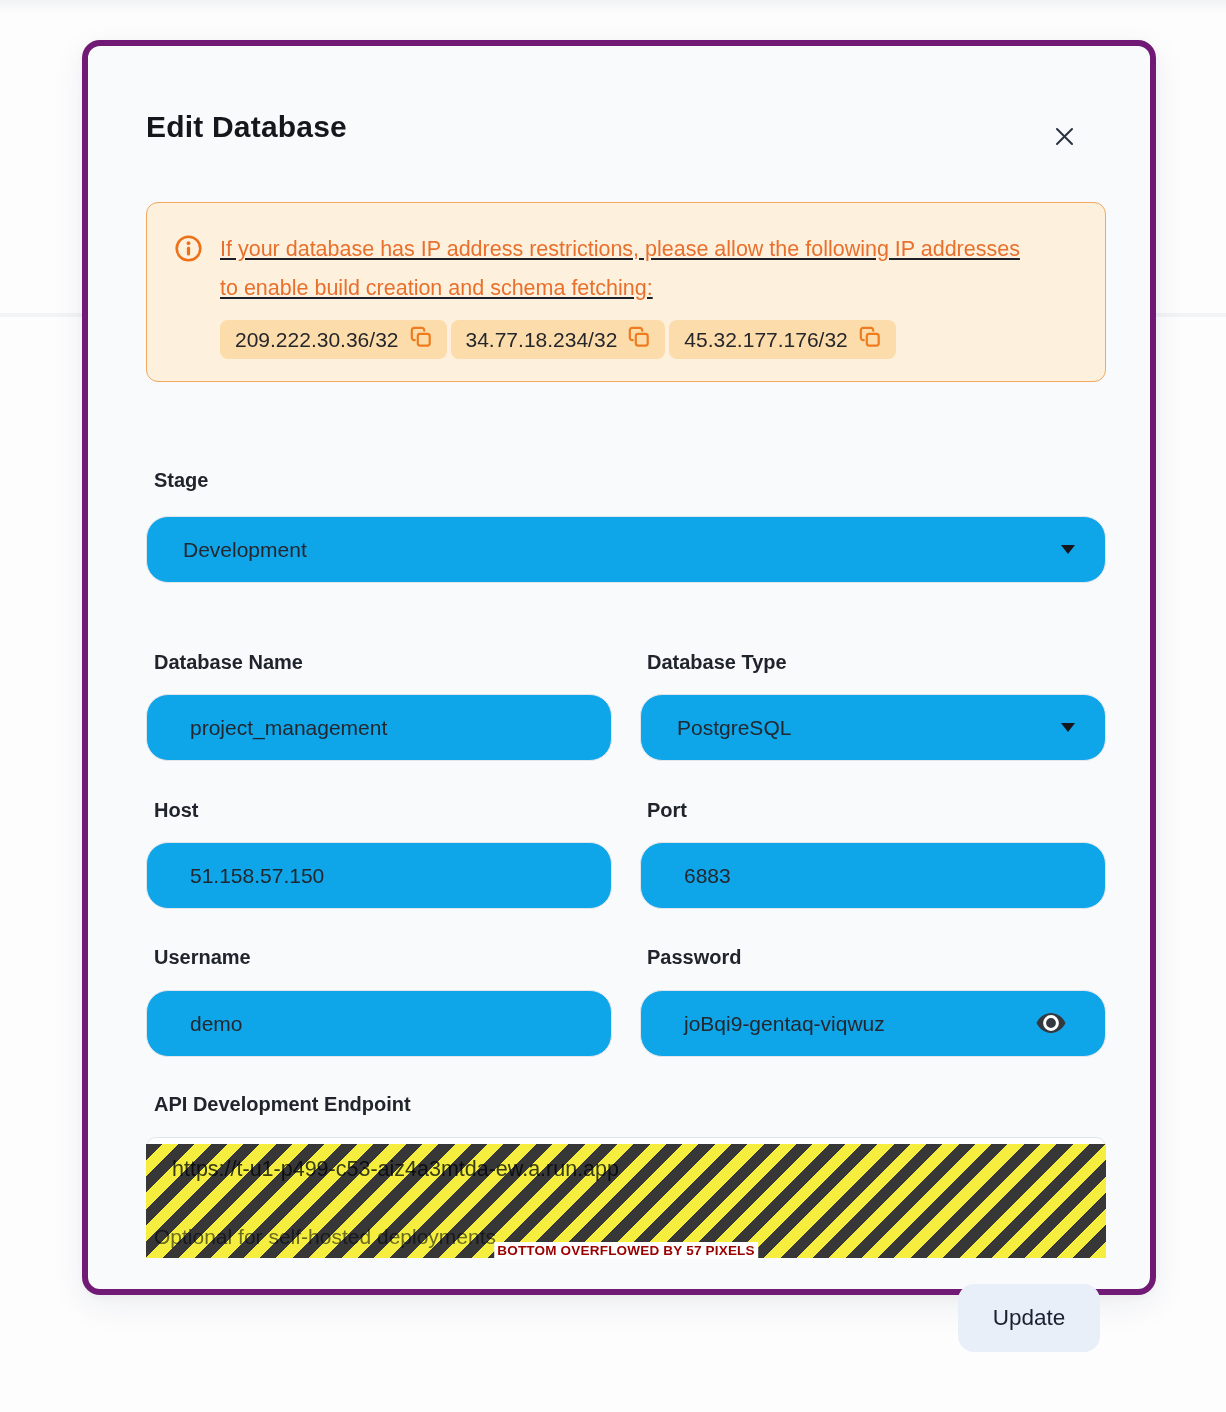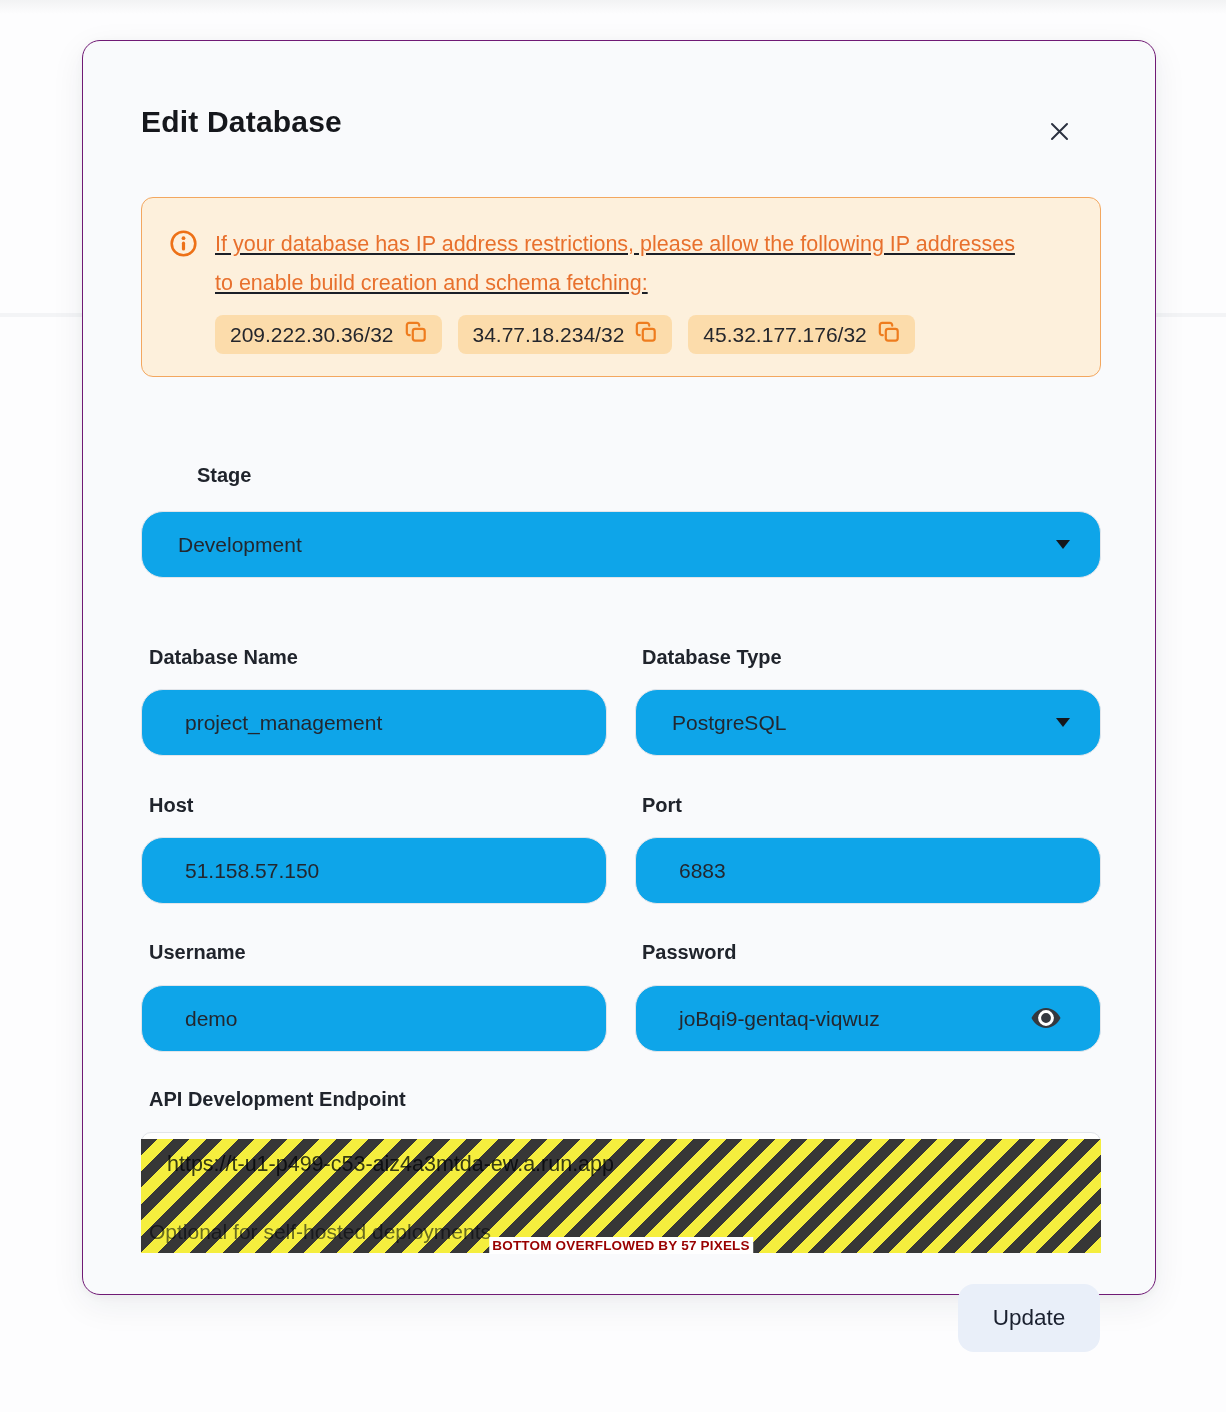--- a/index.html
+++ b/index.html
@@ -12,21 +12,21 @@
     overflow:hidden;
   }
   .bg-divider {
     position:absolute; left:0; top:313px; width:100%; height:4px;
     background:#f3f4f6;
   }
   
   .modal {
     position:absolute; left:82px; top:40px; width:1074px; height:1255px;
     background:#f9fafc;
-    border:1px solid #701a75;
+    border:6px solid #701a75;
     border-radius:18px;
     box-shadow:0 10px 34px rgba(30,40,60,.07), 0 2px 8px rgba(30,40,60,.04);
   }
   .modal-title {
     position:absolute; left:58px; top:64px;
     font-size:30px; font-weight:700; color:#15171c; letter-spacing:.2px;
   }
   .close-btn {
     position:absolute; left:956px; top:72px; width:40px; height:40px;
     display:flex; align-items:center; justify-content:center;
@@ -35,21 +35,21 @@
   
   .warning {
     position:absolute; left:58px; top:156px; width:960px; height:180px;
     background:#fdf0dc; border:1px solid #f3a75f; border-radius:12px;
     padding:27px 28px 20px 28px;
   }
   .warning-row { display:flex; gap:18px;text-decoration:underline; }
   .warning-text {
     font-size:21.5px; line-height:38.5px; color:#e8702d; max-width:800px;
   }
-  .chip-row { display:flex; gap:16px; margin:13px 0 0 45px; }
+  .chip-row { display:flex; gap:4px; margin:13px 0 0 45px; }
   .chip {
     display:flex; align-items:center; gap:11px;
     background:#fcdcab; border:none; border-radius:8px;
     padding:0 15px; height:39px; cursor:pointer;
     font-family:"Liberation Sans",sans-serif;
     font-size:21px; color:#24262c;
   }
   
   .field-label {
     position:absolute; font-size:20px; font-weight:700; color:#20242c;
@@ -152,21 +152,21 @@
         <span>
           <svg width="22" height="22" viewBox="0 0 24 24" fill="none" stroke="#ee7c1e" stroke-width="2.4" stroke-linejoin="round" stroke-linecap="round">
               <rect x="8.5" y="8.5" width="13" height="13" rx="2.6"></rect>
               <path d="M5.2 15.5 H4.6 A2.6 2.6 0 0 1 2 12.9 V4.6 A2.6 2.6 0 0 1 4.6 2 H12.9 A2.6 2.6 0 0 1 15.5 4.6 V5.2"></path>
             </svg>
         </span>
       </button>
     </div>
   </div>
 
-  <div class="field-label" style="left:66px; top:423px;margin-left:48px;">Stage</div>
+  <div class="field-label" style="left:66px; top:423px;">Stage</div>
   <div class="select" style="left:58px; top:470px; width:960px;">
     <span>Development</span>
     <span class="caret"></span>
   </div>
 
   <div class="field-label" style="left:66px; top:605px;">Database Name</div>
   <div class="field-label" style="left:559px; top:605px;">Database Type</div>
   <div class="text-input" style="left:58px; top:648px; width:466px;">
     <span>project_management</span>
   </div>

